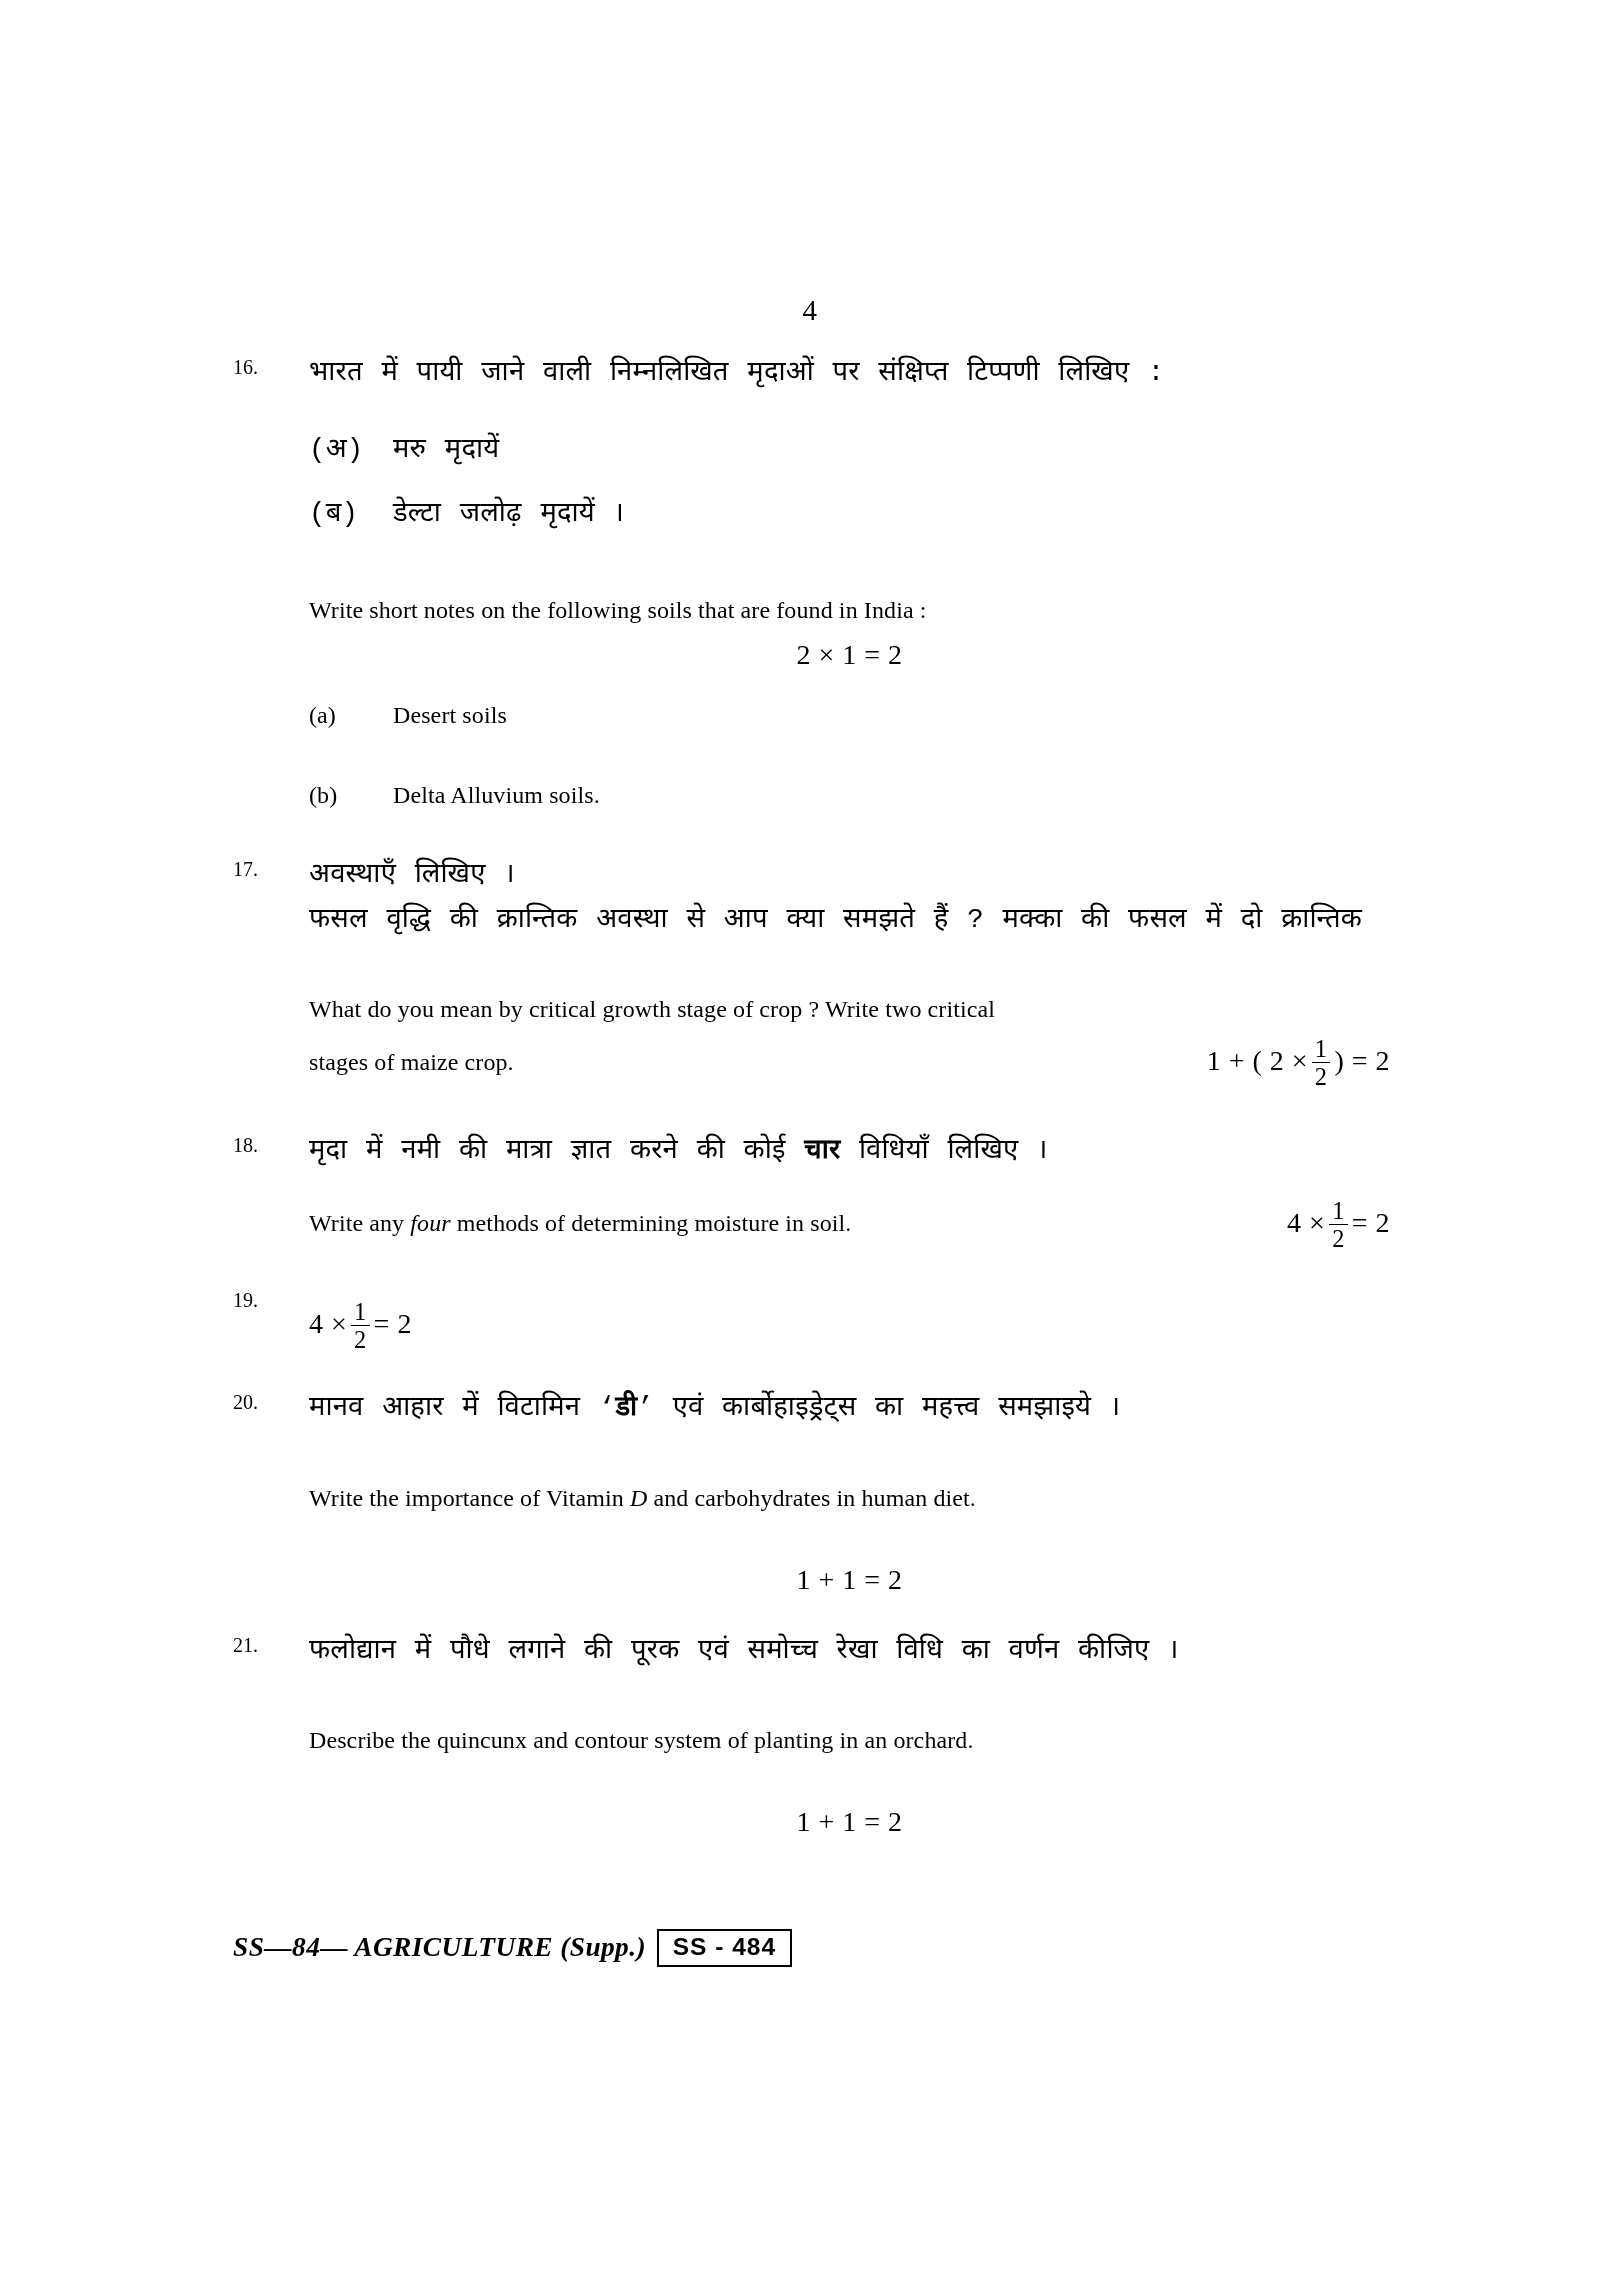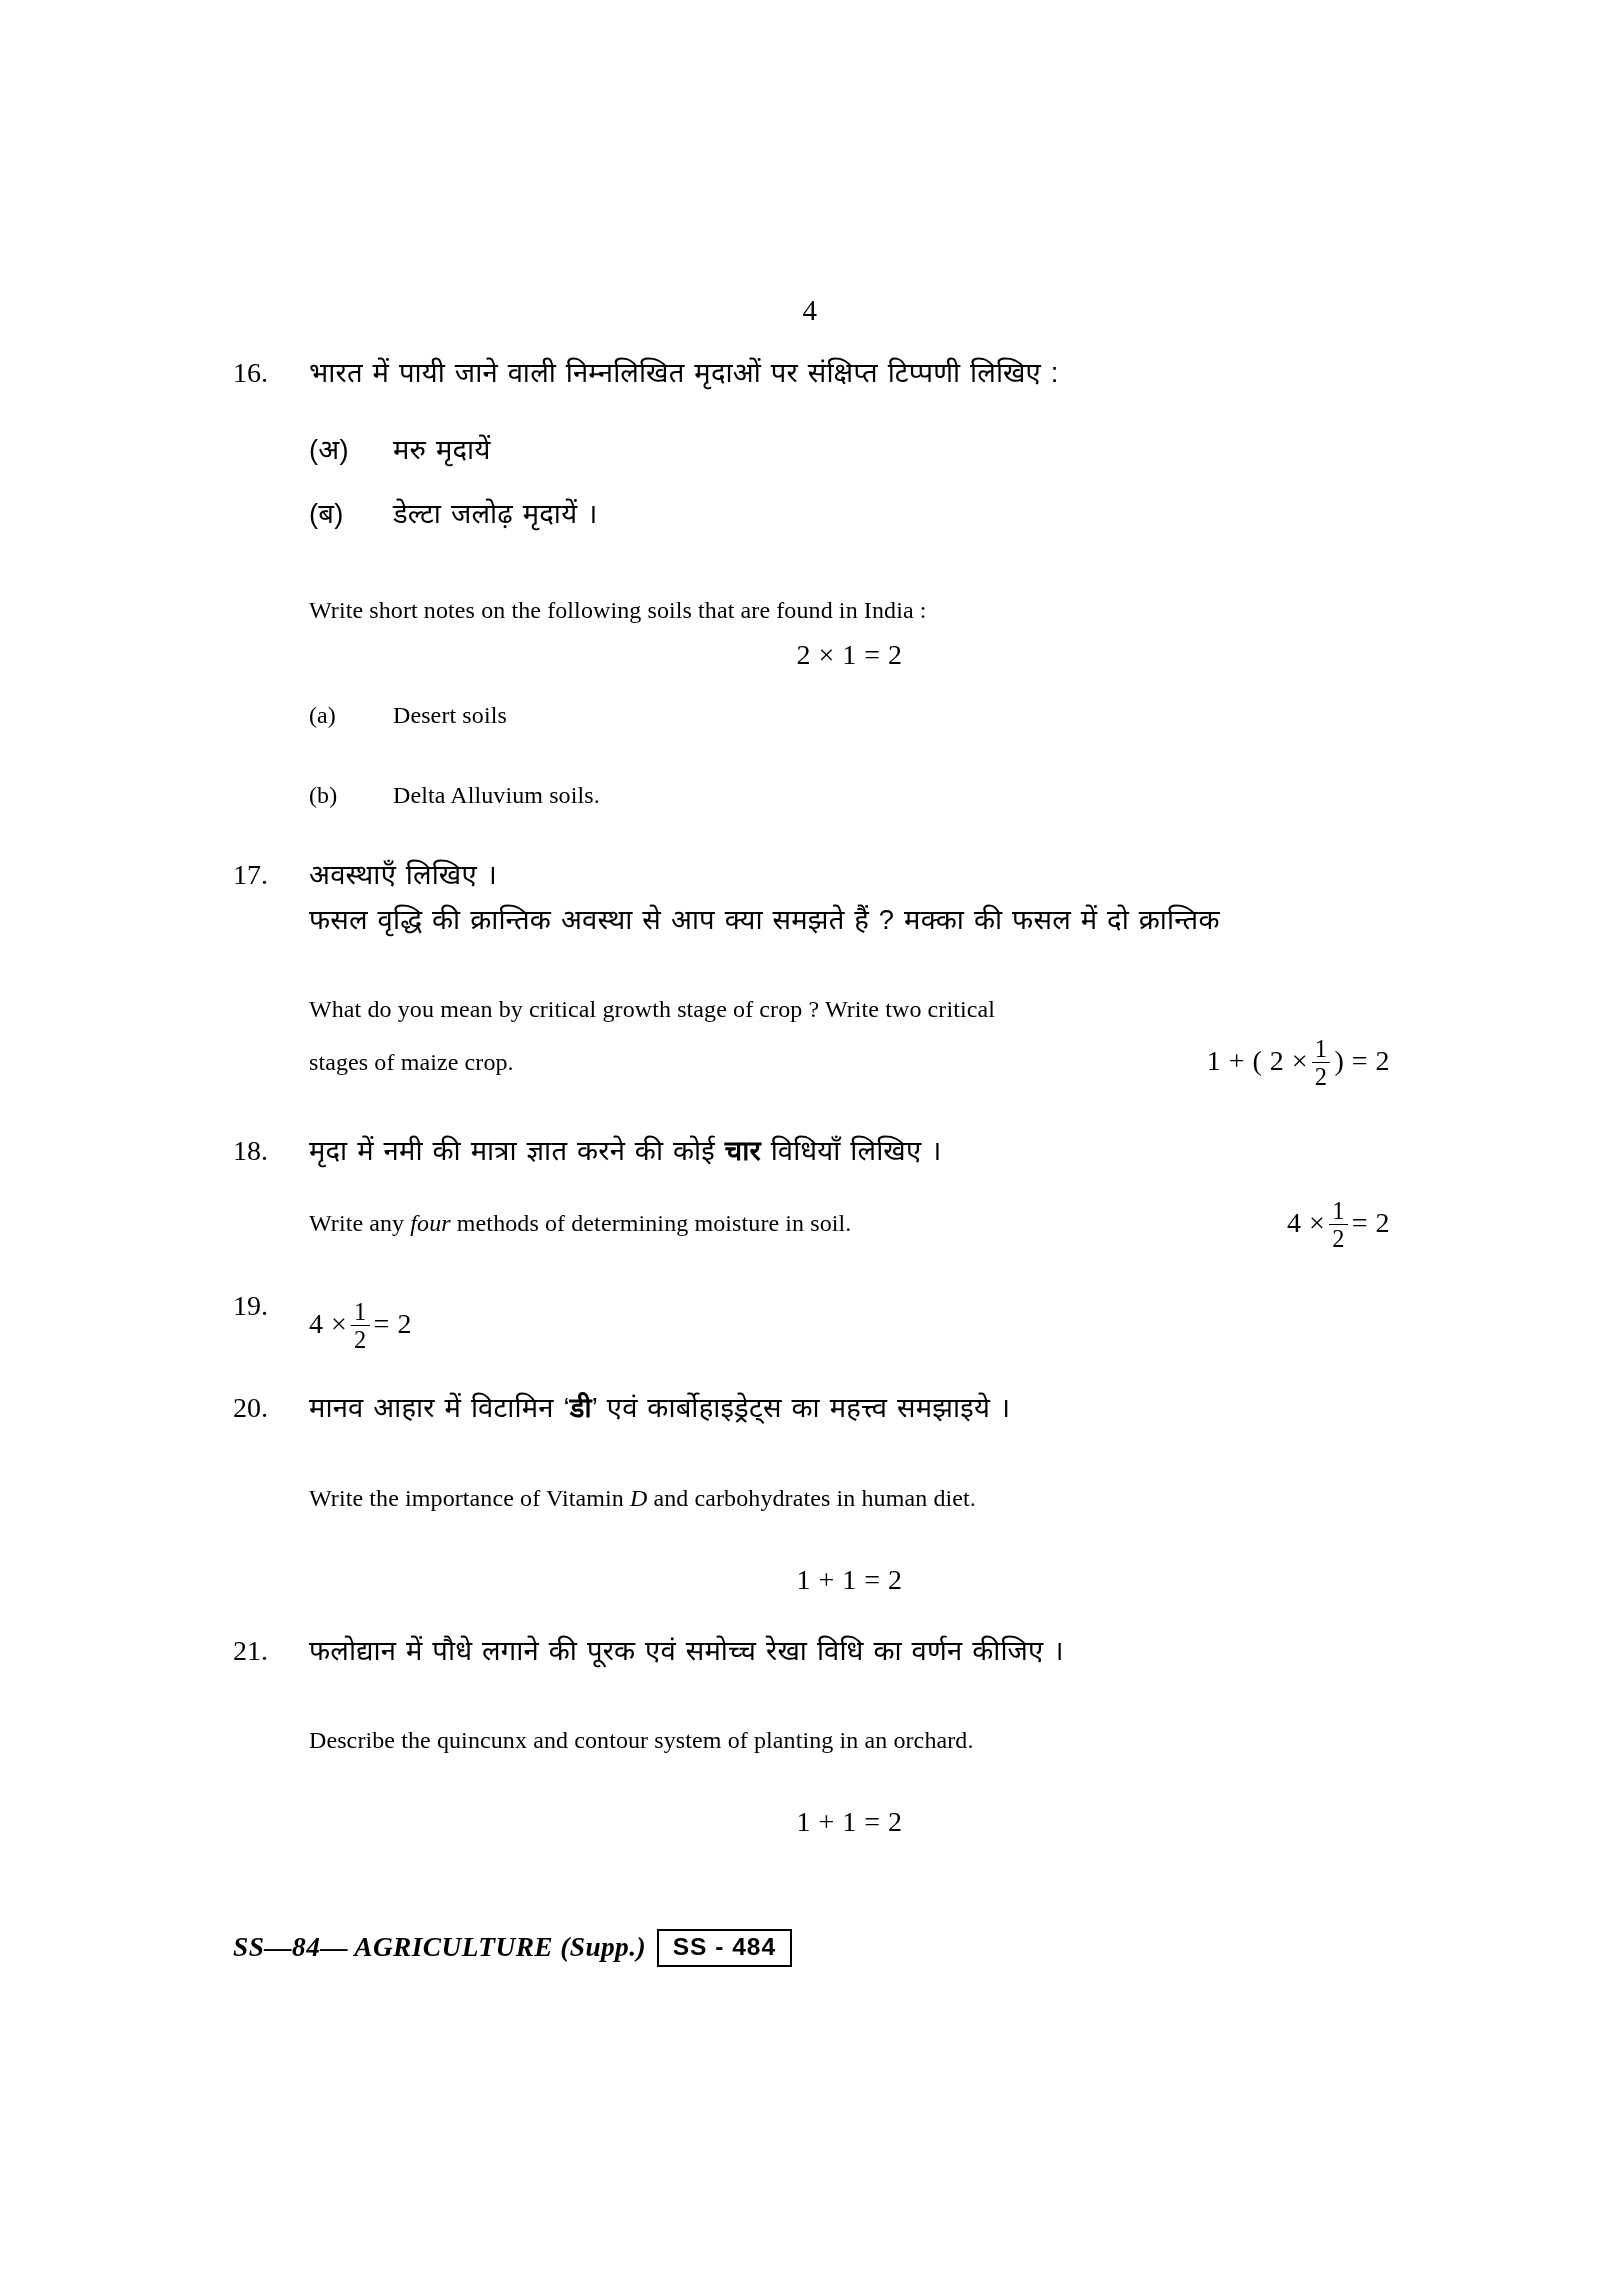--- a/index.html
+++ b/index.html
@@ -42,32 +42,32 @@
     position: relative;
     margin-bottom: 0;
   }
   .q-row {
     display: flex;
     align-items: flex-start;
   }
   .q-num {
     width: 76px;
     flex: 0 0 76px;
-    font-size: 28px;
+    font-size: 20px;
     line-height: 1.45;
     padding-top: 2px;
   }
   .q-body {
     flex: 1 1 auto;
     min-width: 0;
   }
 
   
   .hindi {
-    font-family: Liberation Sans, sans-serif;
+    font-family: Liberation Mono, monospace;
     font-size: 27.4px;
     line-height: 1.62;
     letter-spacing: 0.2px;
     word-spacing: 2px;
   }
   .hindi b {
     font-weight: 700;
   }
 
   

